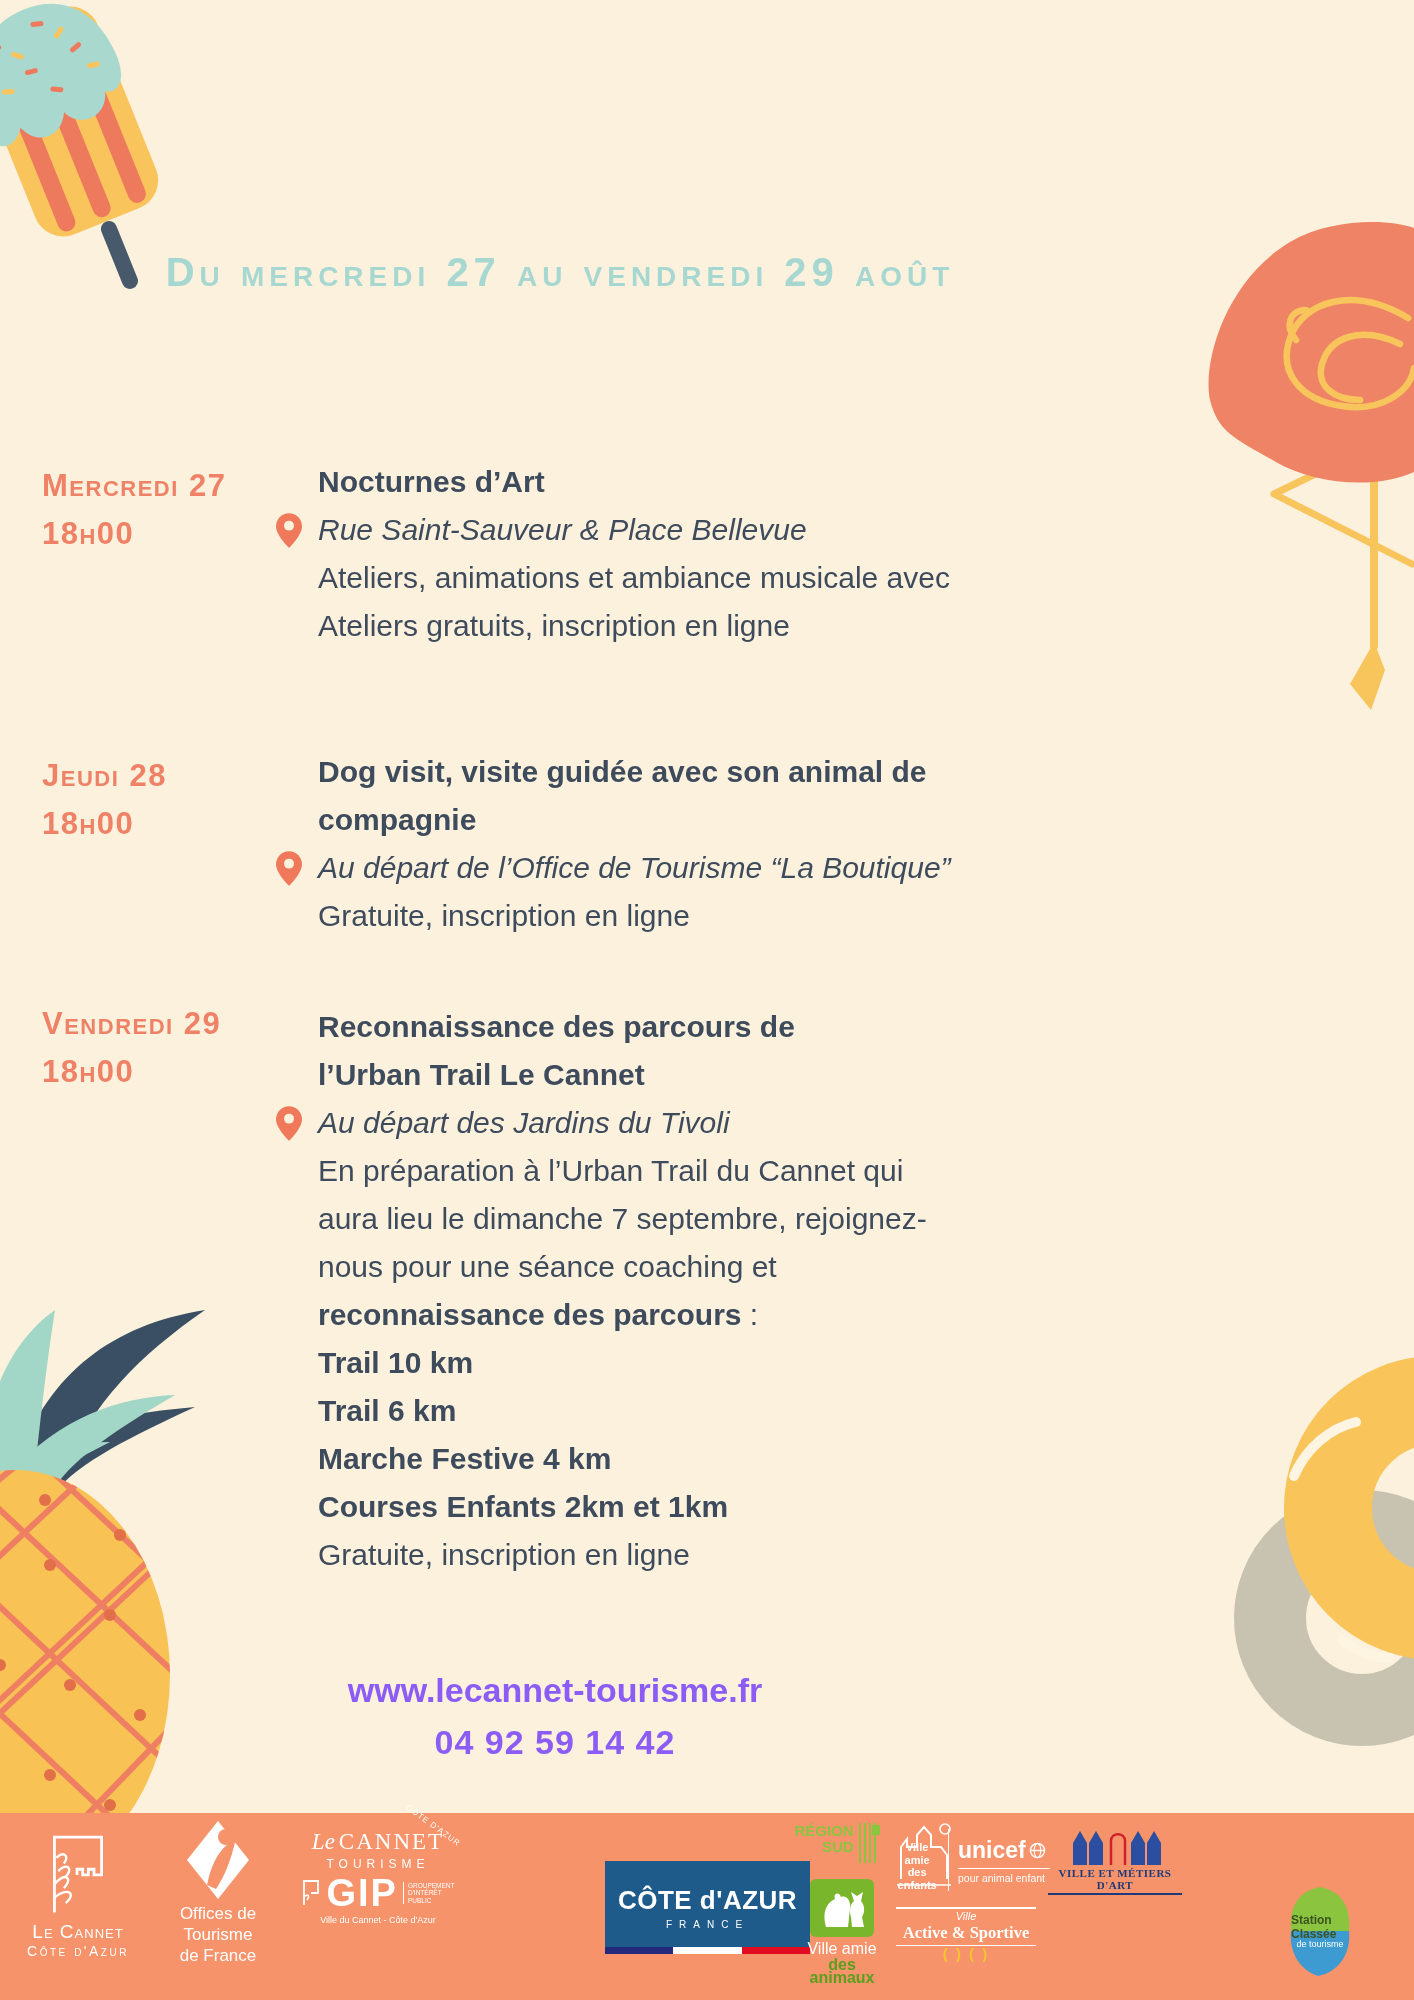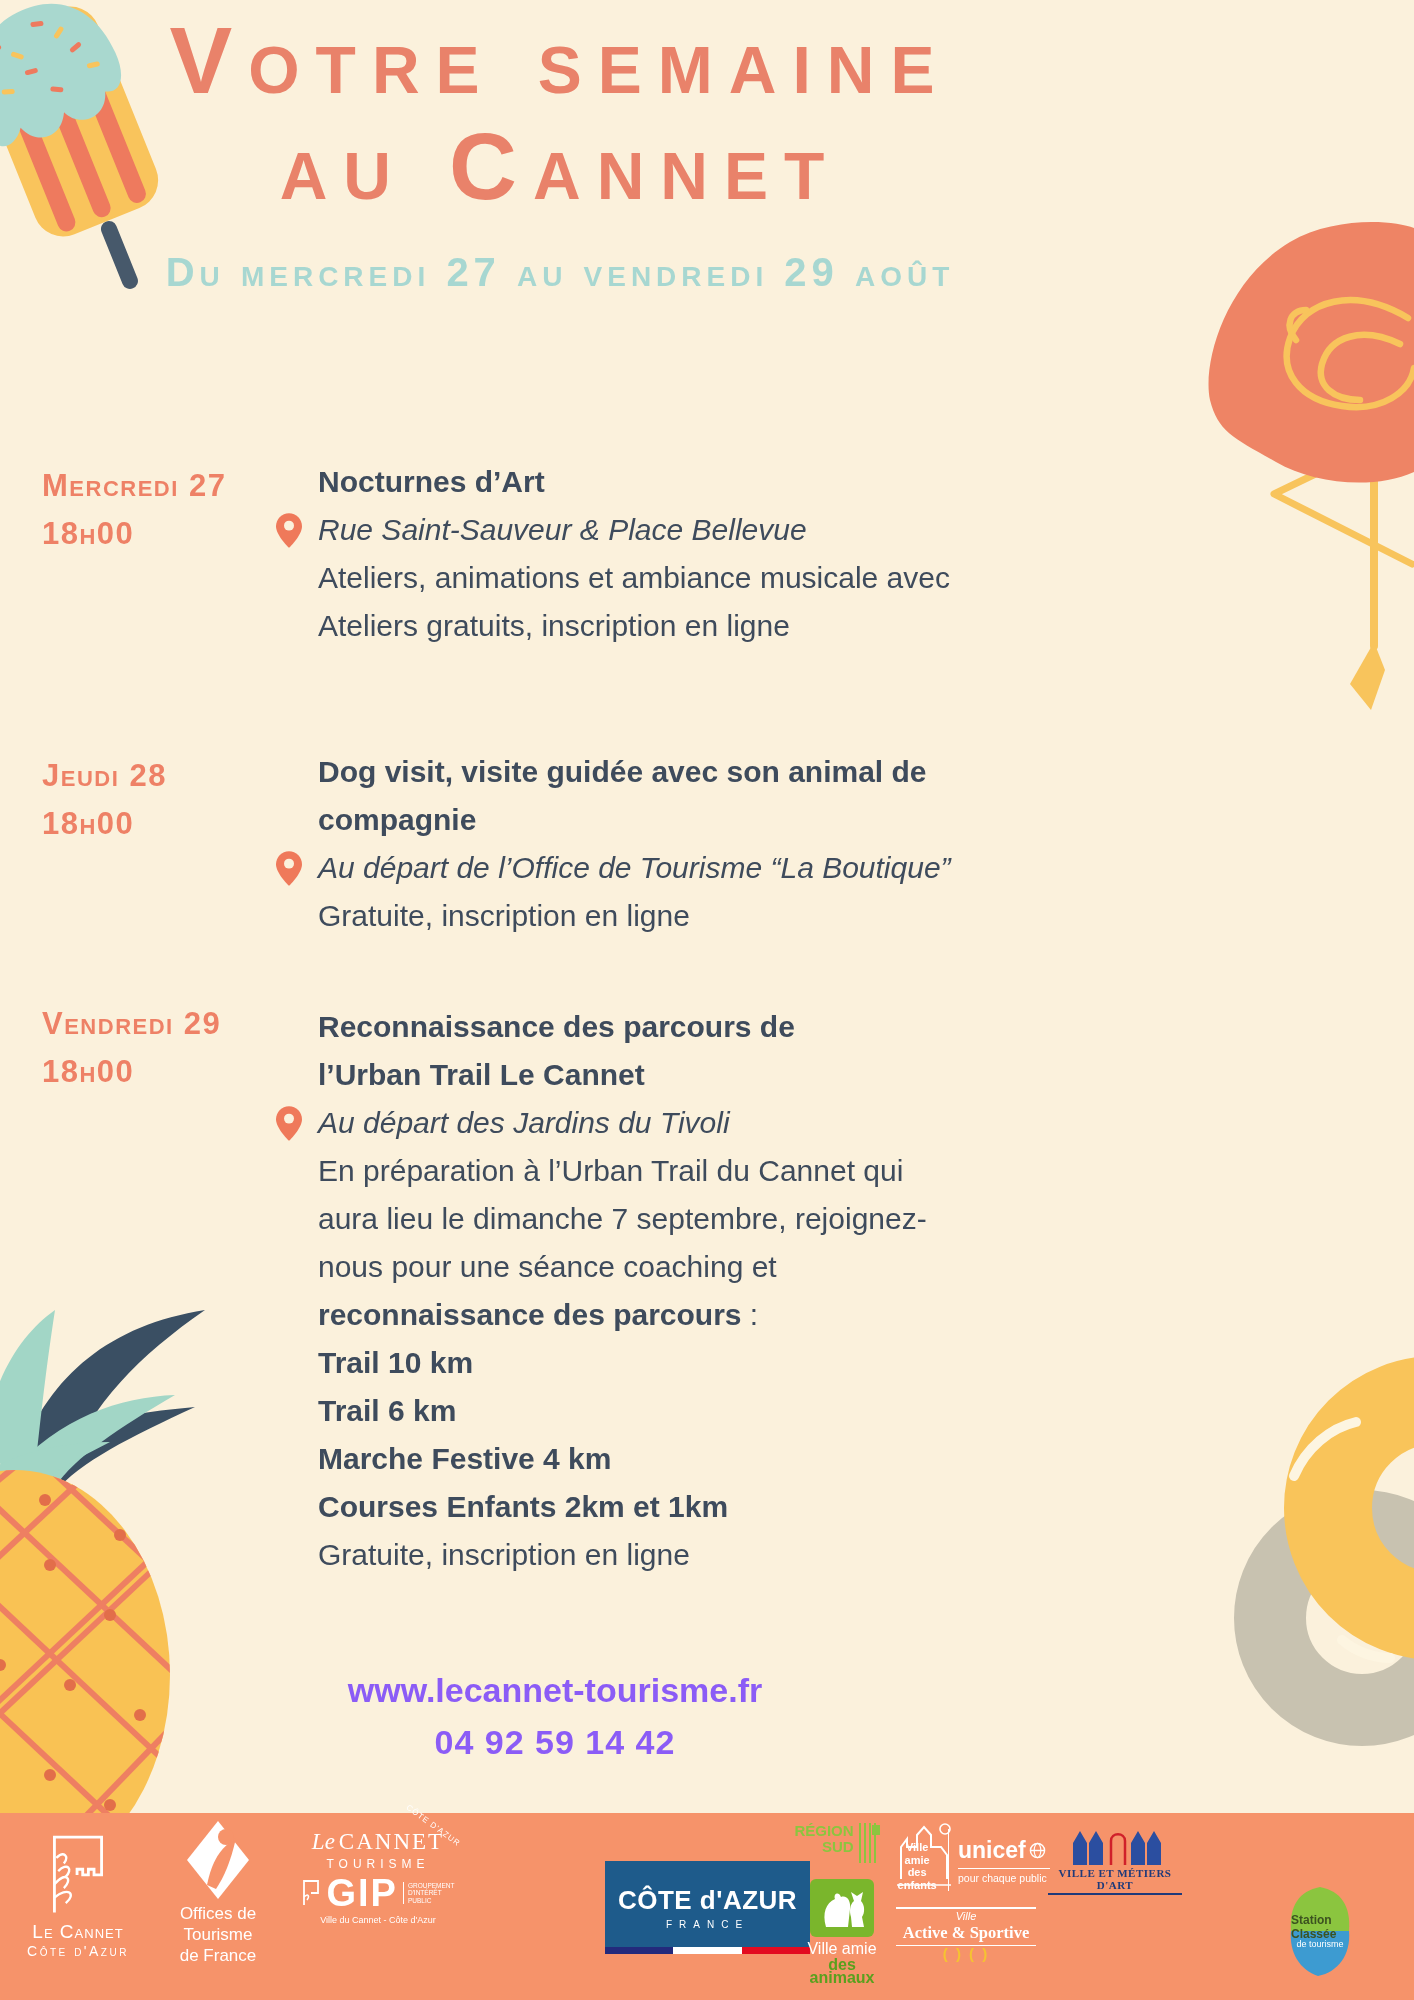--- a/index.html
+++ b/index.html
@@ -202,24 +202,20 @@
 
   <svg id="swimring" class="deco" width="270" height="460" viewBox="0 0 270 460">
     <circle cx="218" cy="258" r="92" fill="none" stroke="#c8c2b0" stroke-width="72"></circle>
     <circle cx="292" cy="148" r="108" fill="none" stroke="#f9c45a" stroke-width="88"></circle>
     <g fill="none" stroke="#fdf5e1" stroke-width="10" stroke-linecap="round">
       <path d="M212,62 C186,68 162,88 150,116"></path>
       <path d="M198,280 C212,292 230,298 246,298"></path>
     </g>
   </svg>
 
-  <div class="title">
-    <div>Votre semaine</div>
-    <div>au Cannet</div>
-  </div>
   <div class="subtitle">Du mercredi 27 au vendredi 29 août</div>
 
   <div class="date-block" style="top:462px">
     <div>Mercredi 27</div>
     <div>18h00</div>
   </div>
   <div class="event" style="top:458px">
     <div class="event-title">Nocturnes d’Art</div>
     <div class="loc">
       <svg class="pin" width="26" height="35" viewBox="0 0 24 32">
@@ -376,21 +372,21 @@
       <div class="unicef-col">
         <div class="unicef-brand">
           <span>unicef</span>
           <svg width="17" height="17" viewBox="0 0 18 18">
             <circle cx="9" cy="9" r="7.5" fill="none" stroke="#fff" stroke-width="1.5"></circle>
             <line x1="1.5" y1="9" x2="16.5" y2="9" stroke="#fff" stroke-width="1.5"></line>
             <ellipse cx="9" cy="9" rx="3.5" ry="7.5" fill="none" stroke="#fff" stroke-width="1.2"></ellipse>
           </svg>
         </div>
         <div class="unicef-line"></div>
-        <div class="unicef-tag">pour chaque public</div>
+        <div class="unicef-tag">pour animal enfant</div>
       </div>
     </div>
 
     <div class="logo logo-active">
       <div class="active-hr"></div>
       <div class="active-ville">Ville</div>
       <div class="active-main">Active &amp; Sportive</div>
       <div class="active-hr"></div>
       <div class="laurels">( ) ( )</div>
     </div>

